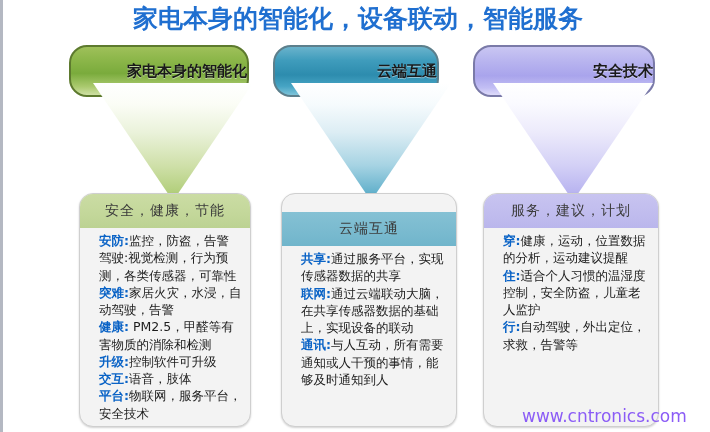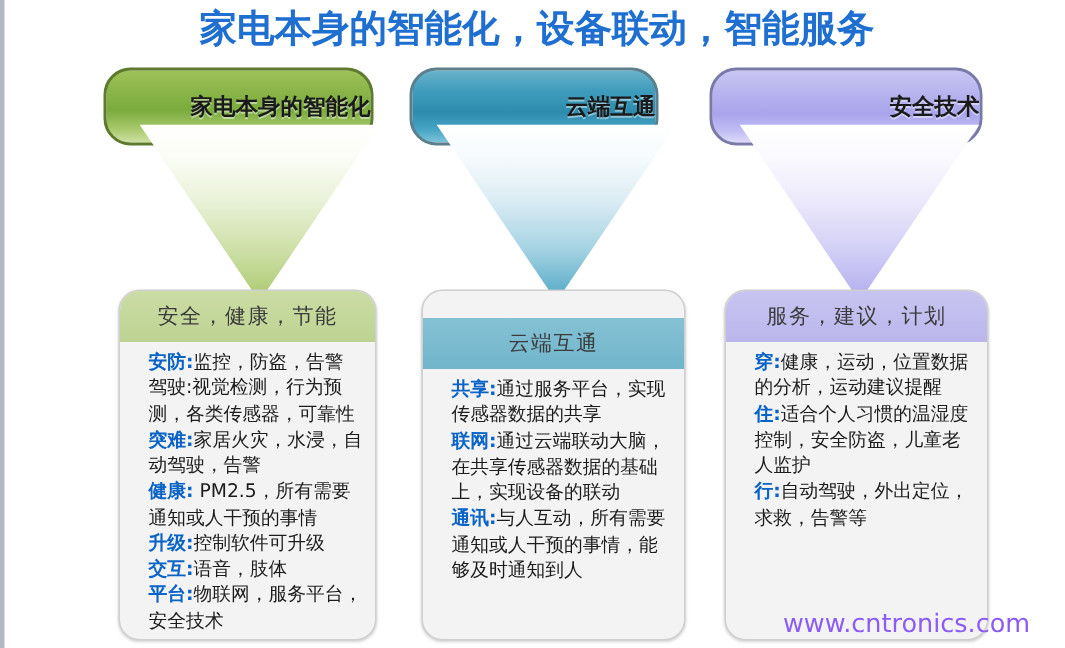--- a/index.html
+++ b/index.html
@@ -163,21 +163,21 @@
       <polygon points="0,0 160,0 80,118" fill="url(#gradGreen)"></polygon>
     </svg>
   </div>
 
   <div class="card card-green">
     <div class="card-band band-green">安全，健康，节能</div>
     <div class="card-body">
       <div class="para"><span class="lbl">安防:</span><span>监控，防盗，告警</span></div>
       <div class="para"><span>驾驶:</span><span>视觉检测，行为预测，各类传感器，可靠性</span></div>
       <div class="para"><span class="lbl">突难:</span><span>家居火灾，水浸，自动驾驶，告警</span></div>
-      <div class="para"><span class="lbl">健康:</span><span> PM2.5，所有需要通知或人干预的事情</span></div>
+      <div class="para"><span class="lbl">健康:</span><span> PM2.5，甲醛等有害物质的消除和检测</span></div>
       <div class="para"><span class="lbl">升级:</span><span>控制软件可升级</span></div>
       <div class="para"><span class="lbl">交互:</span><span>语音，肢体</span></div>
       <div class="para"><span class="lbl">平台:</span><span>物联网，服务平台，安全技术</span></div>
     </div>
   </div>
 
   <div class="pill pill-blue">
     <span>云端互通</span>
   </div>
 

